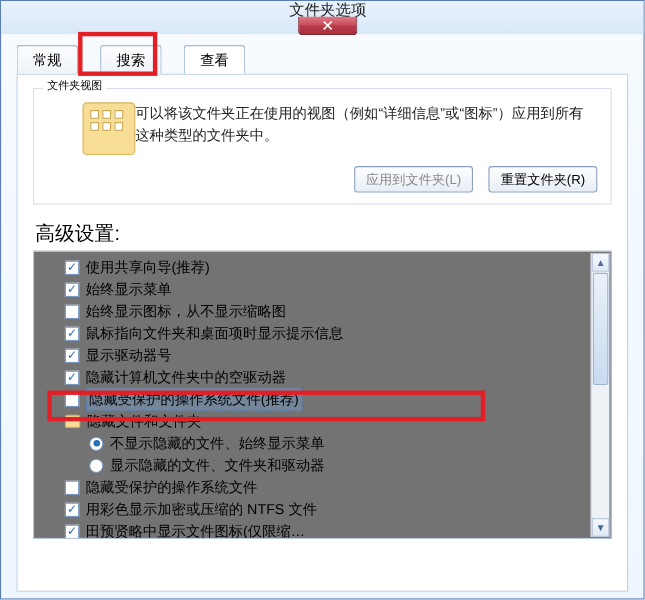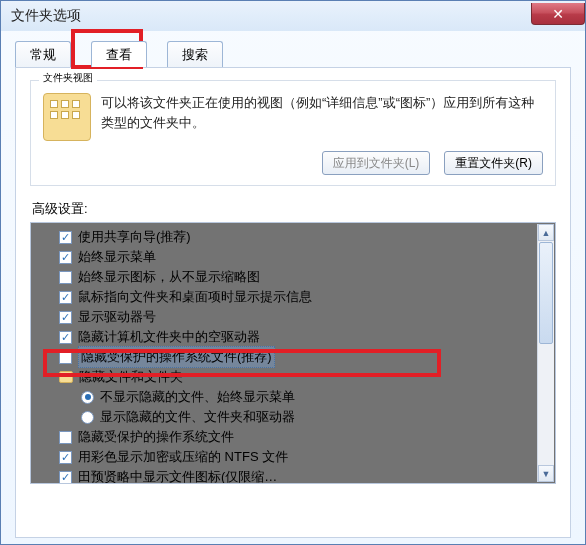--- a/index.html
+++ b/index.html
@@ -5,21 +5,21 @@
   * { box-sizing: border-box; font-family: "Microsoft YaHei", "SimSun", Tahoma, sans-serif; }
   body { margin: 0; background: #fff; }
   .window {
     width: 586px; height: 545px; position: relative; overflow: hidden;
     background: linear-gradient(#f7fbff, #eef6ff);
     border: 1px solid #5a7fb3;
   }
   .titlebar {
     height: 30px; display: flex; align-items: center; justify-content: space-between;
     background: linear-gradient(#e9f2fc, #d9e8f8);
-    padding: 0 0 0 10px; font-size: 14px; color: #222;
+    padding: 0 0 0 10px; font-size: 14px; color: #222; flex-direction: column;
   }
   .close-btn {
     width: 54px; height: 22px; margin-top: -4px;
     background: linear-gradient(#e07a85, #c8515e 45%, #b83b49 55%, #a82f3d);
     border: 1px solid #7a2b33; border-top: none;
     border-bottom-left-radius: 4px; border-bottom-right-radius: 4px;
     color: #fff; font-size: 14px; display: flex; align-items: center; justify-content: center;
     cursor: default;
   }
   .tabstrip {
@@ -43,37 +43,37 @@
     height: calc(100% - 72px); padding: 12px 14px; overflow: hidden;
   }
   .groupbox {
     border: 1px solid #d6dee9; position: relative; padding: 12px 12px 10px 12px;
     margin-bottom: 14px;
   }
   .groupbox .legend {
     position: absolute; top: -10px; left: 8px; background: #fff; padding: 0 4px;
     font-size: 10px;
   }
-  .folderview-row { display: flex; gap: 10px; }
+  .folderview-row { display: flex; gap: 0; margin-left: 32px; }
   .folder-icon {
     width: 48px; height: 48px; background: #f7dd95; border: 1px solid #d6b35d;
     border-radius: 4px; position: relative; display: flex; flex-wrap: wrap;
     padding: 6px; gap: 3px; align-content: flex-start;
   }
   .folder-icon span { width: 8px; height: 8px; background: #fff; border: 1px solid #c9a74d; }
   .fv-text { font-size: 13px; color: #222; flex: 1; line-height: 1.5; }
   .fv-buttons { display: flex; gap: 14px; justify-content: flex-end; margin-top: 10px; }
   .btn {
     height: 24px; padding: 0 10px; font-size: 12px;
     border: 1px solid #8aa0bf; border-radius: 3px;
     background: linear-gradient(#fdfdfd, #e8eef6);
     display: inline-flex; align-items: center; cursor: default;
   }
   .btn.disabled { color: #888; align-items: center; }
-  .adv-label { font-size: 13px; margin: 4px 0 4px 2px; }
+  .adv-label { font-size: 18px; margin: 4px 0 4px 2px; }
   .tree {
     border: 1px solid #b8c7dd; background: #737373; height: 262px; overflow: hidden;
     padding: 4px 0 0 6px; position: relative;
   }
   .tree-inner { font-size: 13px; line-height: 20px; position: relative; }
   .row { display: flex; align-items: center; height: 20px; white-space: nowrap; }
   .row .chk {
     width: 13px; height: 13px; border: 1px solid #7a97bf; margin: 0 6px 0 22px;
     display: inline-flex; align-items: center; justify-content: center;
     font-size: 11px; color: #2a6fb7; background: #fff;
@@ -122,25 +122,25 @@
     <span>文件夹选项</span>
     <div class="close-btn">
       <span>✕</span>
     </div>
   </div>
 
   <div class="tabstrip">
     <div class="tab">
         <span>常规</span>
       </div>
+    <div class="tab">
+        <span>搜索</span>
+      </div>
     <div class="tab active">
         <span>查看</span>
-      </div>
-    <div class="tab">
-        <span>搜索</span>
       </div>
     <div id="tabHighlight" class="tab-highlight" style="left: 56px; top: -8px; width: 72px; height: 40px;"></div>
   </div>
 
   <div class="panel">
 
     <div class="groupbox">
       <div class="legend">文件夹视图</div>
       <div class="folderview-row">
         <div class="folder-icon">

